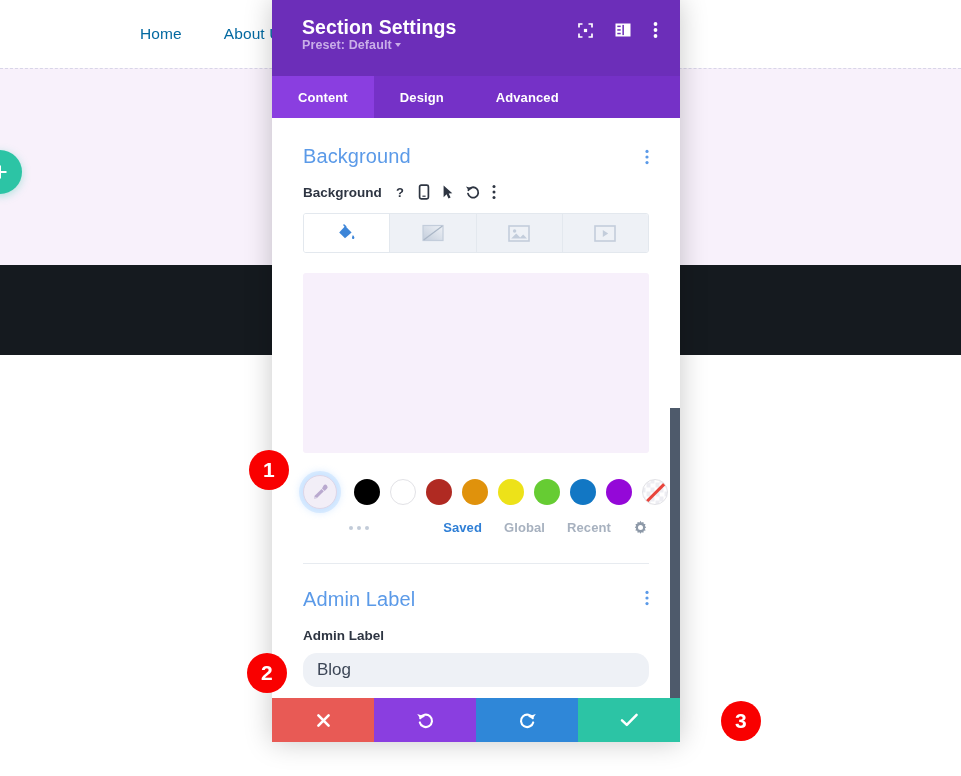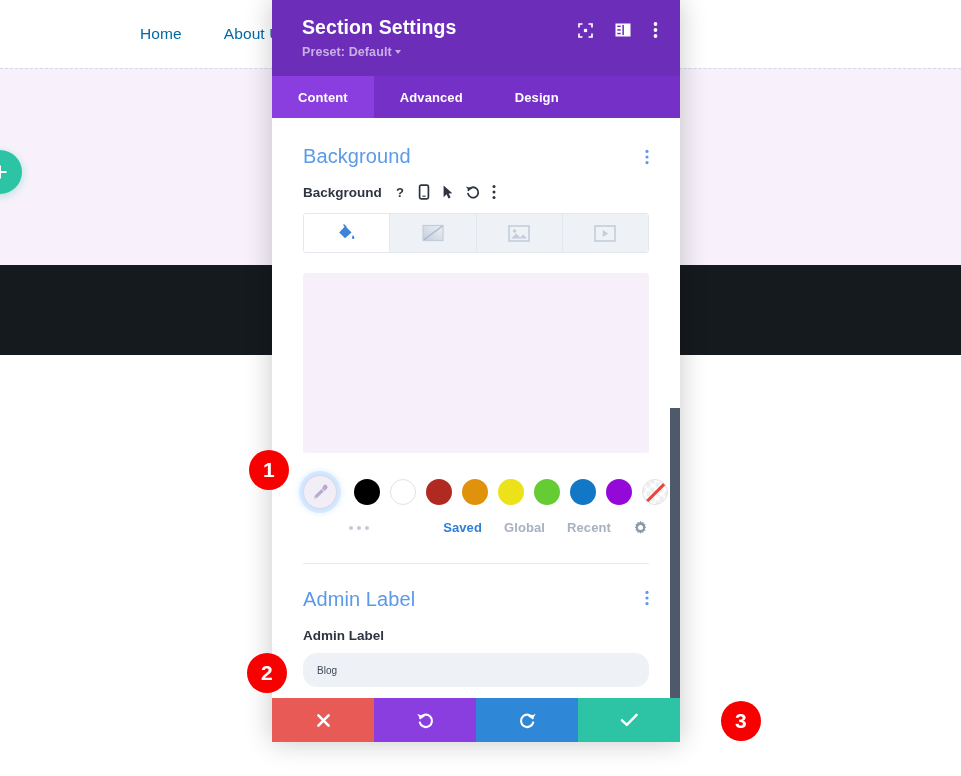--- a/index.html
+++ b/index.html
@@ -65,21 +65,21 @@
     display: flex; align-items: flex-start; justify-content: space-between;
     flex: none;
   }
   .head-left { padding-top: 4px; }
   .modal-title {
     color: #ffffff; font-size: 19.5px; font-weight: bold;
     letter-spacing: .1px; line-height: 1.15;
   }
   .modal-preset {
     color: #c9aee8; font-size: 12.5px; font-weight: bold;
-    margin-top: 7px; letter-spacing: .1px;
+    letter-spacing: .1px;
   }
   .caret-dn {
     display: inline-block; width: 0; height: 0; margin-left: 3px;
     border-left: 3.5px solid transparent; border-right: 3.5px solid transparent;
     border-top: 4px solid #c9aee8; vertical-align: 2px;
   }
   .head-icons { display: flex; align-items: center; gap: 22px; padding-top: 9px; }
   .head-icons svg { display: block; }
 
   .tabs {
@@ -183,21 +183,21 @@
   .admin-head {
     display: flex; align-items: center; justify-content: space-between;
     padding-top: 24px; padding-bottom: 17px;
   }
   .admin-field-label {
     font-size: 13.5px; color: #2e3542; font-weight: bold; margin-bottom: 10px;
   }
   .admin-input {
     height: 34px; background: #eef1f6; border-radius: 14px;
     display: flex; align-items: center; padding: 0 14px;
-    font-size: 10px; color: #3d4757;
+    font-size: 17px; color: #3d4757;
   }
 
   
   .modal-foot {
     height: 44px; display: flex; flex: none; position: relative; z-index: 4;
   }
   .foot-btn {
     flex: 1; display: flex; align-items: center; justify-content: center;
   }
   .foot-cancel { background: #e85a55; }
@@ -270,22 +270,22 @@
           <circle cx="2.5" cy="3" r="1.9" fill="#fff"></circle>
           <circle cx="2.5" cy="9" r="1.9" fill="#fff"></circle>
           <circle cx="2.5" cy="15" r="1.9" fill="#fff"></circle>
         </svg>
       </span>
     </div>
   </div>
 
   <div class="tabs">
     <div class="tab active">Content</div>
+    <div class="tab">Design</div>
     <div class="tab">Advanced</div>
-    <div class="tab">Design</div>
   </div>
 
   <div class="modal-body">
     <div class="scroll-inner">
 
       <div class="group">
         <div class="group-head">
           <span class="group-title">Background</span>
           <span>
             <svg class="kebab-blue" width="4" height="16" viewBox="0 0 4 16">

